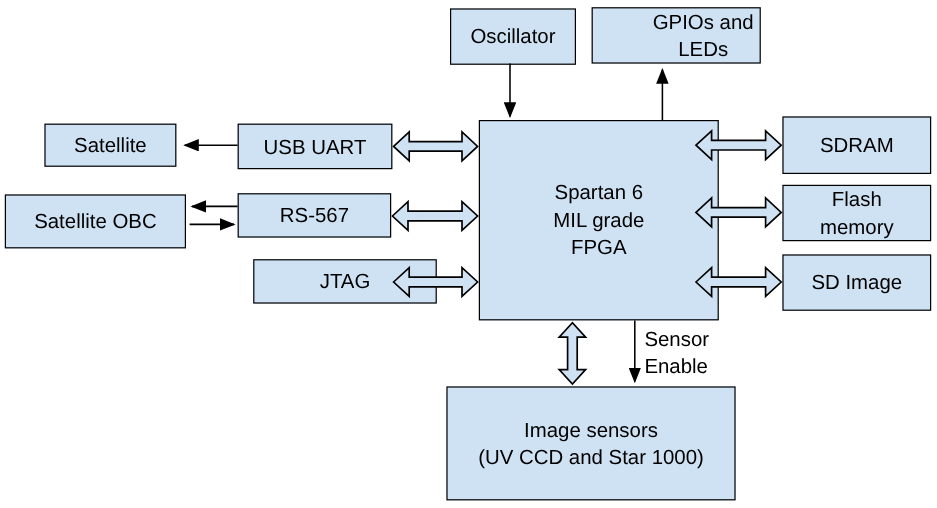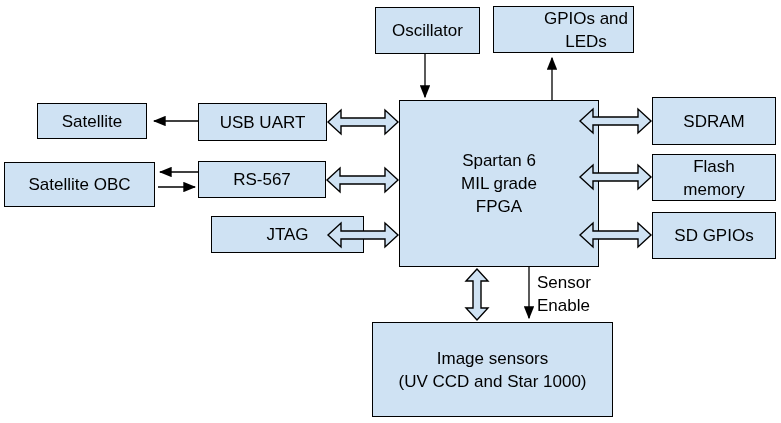--- a/index.html
+++ b/index.html
@@ -89,21 +89,21 @@
   </div>
 
   <div class="box" style="left:652px; top:154px; width:124px; height:47px;">
     <span>Flash
 memory</span>
   </div>
   <div class="box" style="left:652px; top:97px; width:124px; height:48px;">
     <span>SDRAM</span>
   </div>
   <div class="box" style="left:652px; top:212px; width:124px; height:47px;">
-    <span>SD GPIOs</span>
+    <span>SD Image</span>
   </div>
 
   <div class="box" style="left:372px; top:322px; width:241px; height:95px;">
     <span>Image sensors
 (UV CCD and Star 1000)</span>
   </div>
 
   <div class="free-label" style="left:537px; top:271px;">Sensor
 Enable</div>
 

